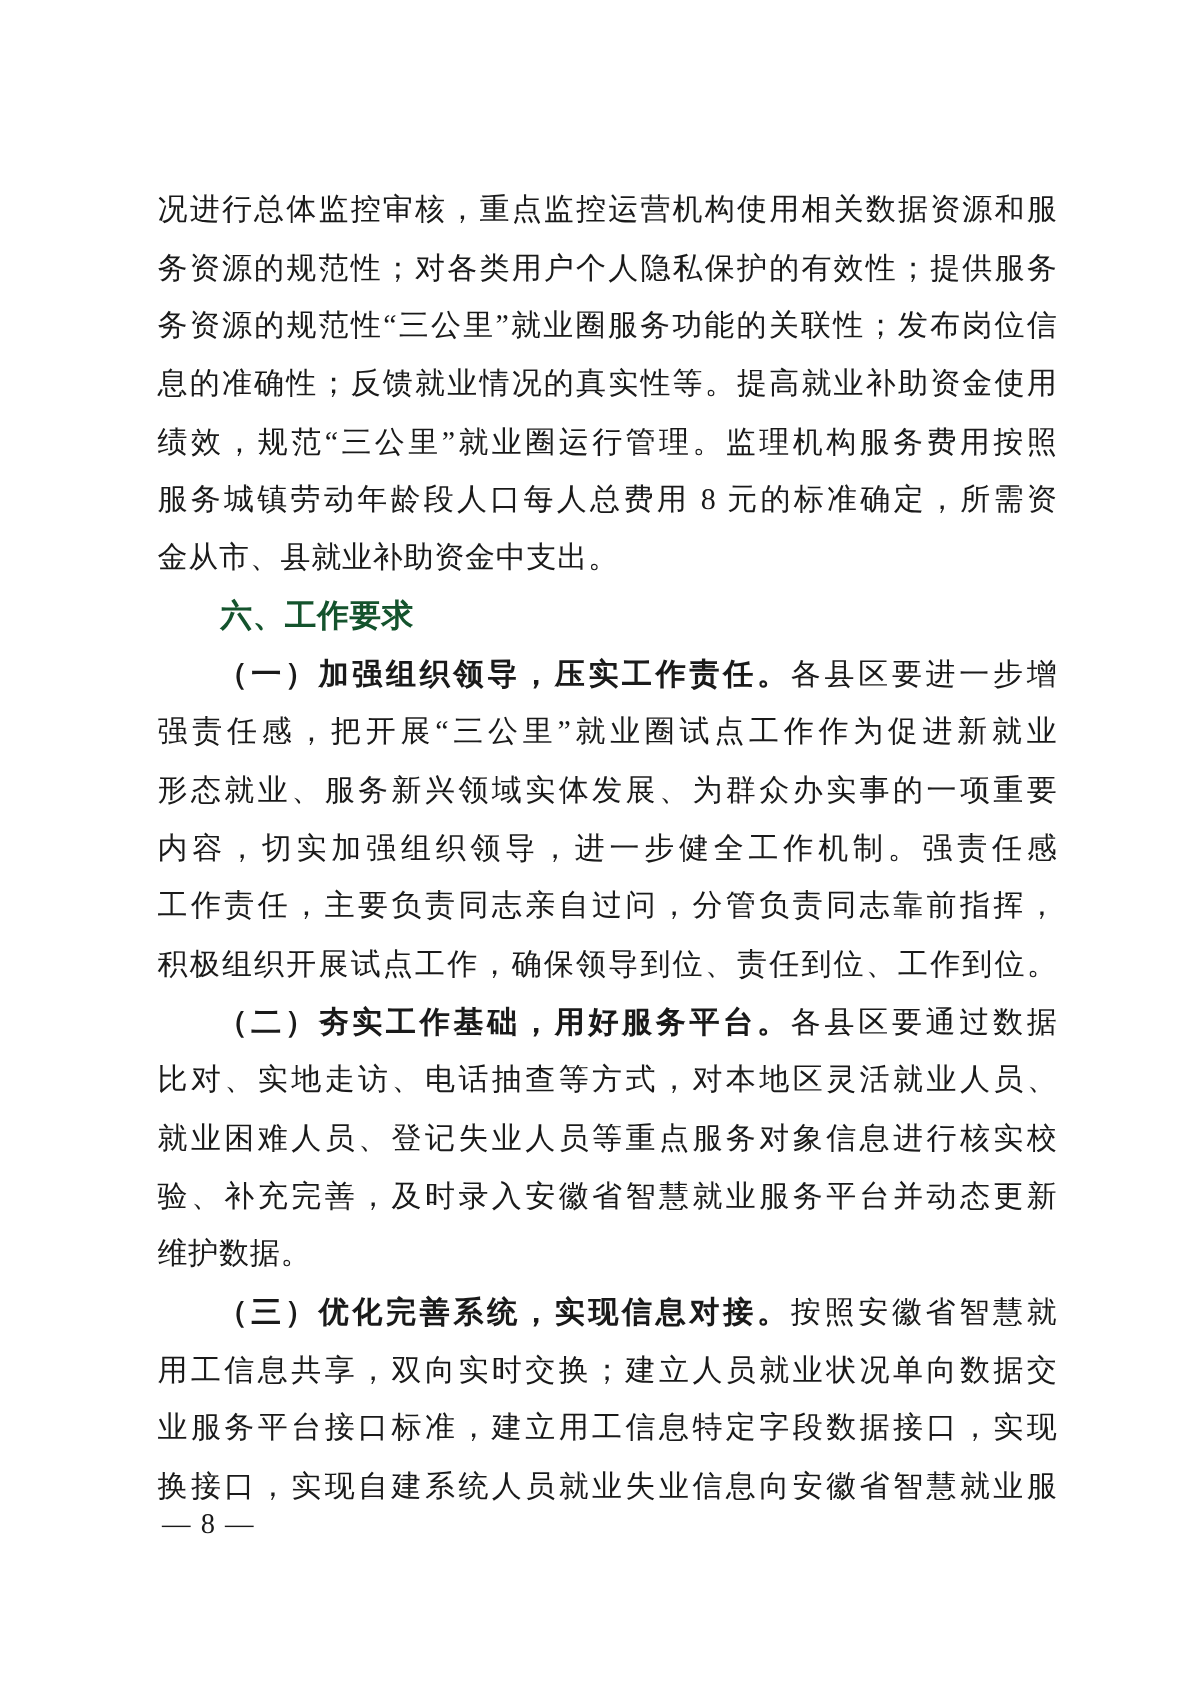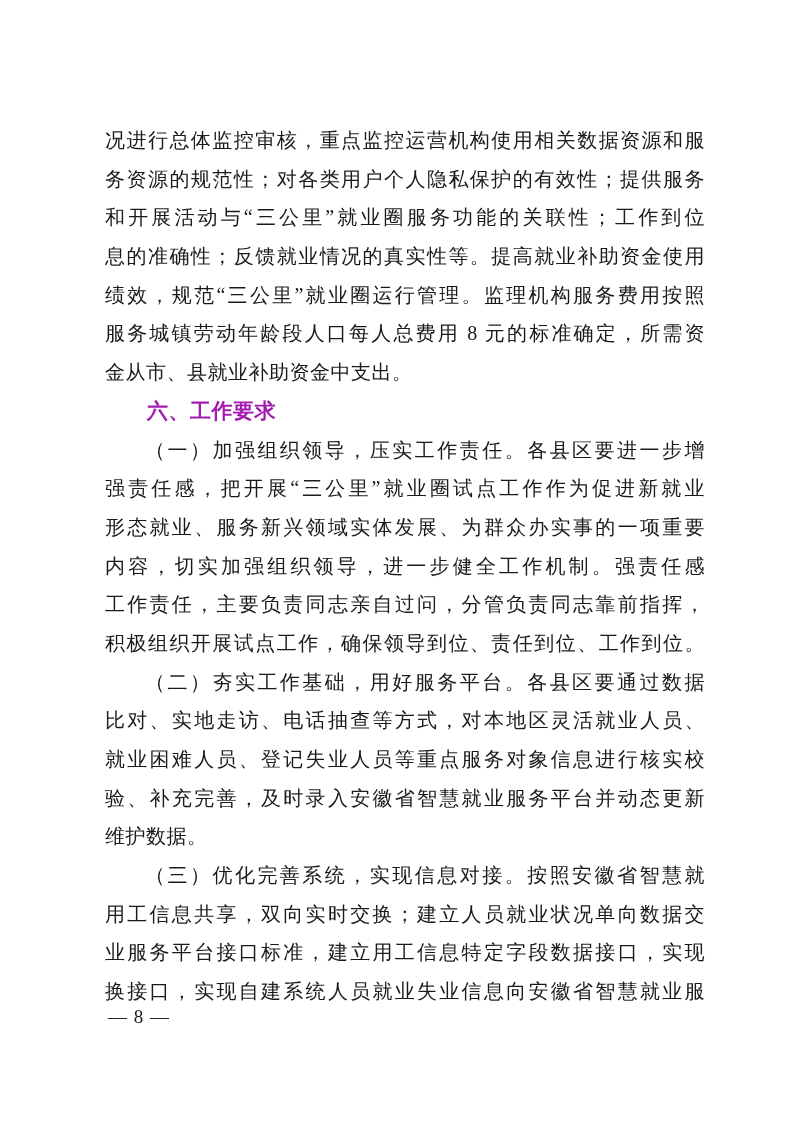--- a/index.html
+++ b/index.html
@@ -37,43 +37,43 @@
   .line.indent {
     text-indent: 2em;
   }
   .line.heading {
     font-family: "Liberation Sans", "DejaVu Sans", sans-serif;
     font-weight: 700;
     text-align: left;
     text-align-last: left;
     text-indent: 2em;
     font-size: 21px;
-    color: #a21caf;
+    color: #14532d;
   }
   .lead {
-    font-weight: 400;
+    font-weight: 700;
   }
   .footer {
     position: absolute;
     left: 108px;
     top: 1005px;
     font-size: 19px;
     line-height: 24px;
     letter-spacing: 1px;
     color: #1a1a1a;
   }
 </style>
 </head>
 <body>
 
 <div class="page">
   <div class="doc" id="doc-body">
       <div class="line">况进行总体监控审核，重点监控运营机构使用相关数据资源和服</div>
       <div class="line">务资源的规范性；对各类用户个人隐私保护的有效性；提供服务</div>
-      <div class="line">和开展活动与“三公里”就业圈服务功能的关联性；工作到位</div>
+      <div class="line">务资源的规范性“三公里”就业圈服务功能的关联性；发布岗位信</div>
       <div class="line">息的准确性；反馈就业情况的真实性等。提高就业补助资金使用</div>
       <div class="line">绩效，规范“三公里”就业圈运行管理。监理机构服务费用按照</div>
       <div class="line">服务城镇劳动年龄段人口每人总费用 8 元的标准确定，所需资</div>
       <div class="line last">金从市、县就业补助资金中支出。</div>
       <div class="line heading">六、工作要求</div>
       <div class="line indent"><span class="lead">（一）加强组织领导，压实工作责任。</span>各县区要进一步增</div>
       <div class="line">强责任感，把开展“三公里”就业圈试点工作作为促进新就业</div>
       <div class="line">形态就业、服务新兴领域实体发展、为群众办实事的一项重要</div>
       <div class="line">内容，切实加强组织领导，进一步健全工作机制。强责任感</div>
       <div class="line">工作责任，主要负责同志亲自过问，分管负责同志靠前指挥，</div>

